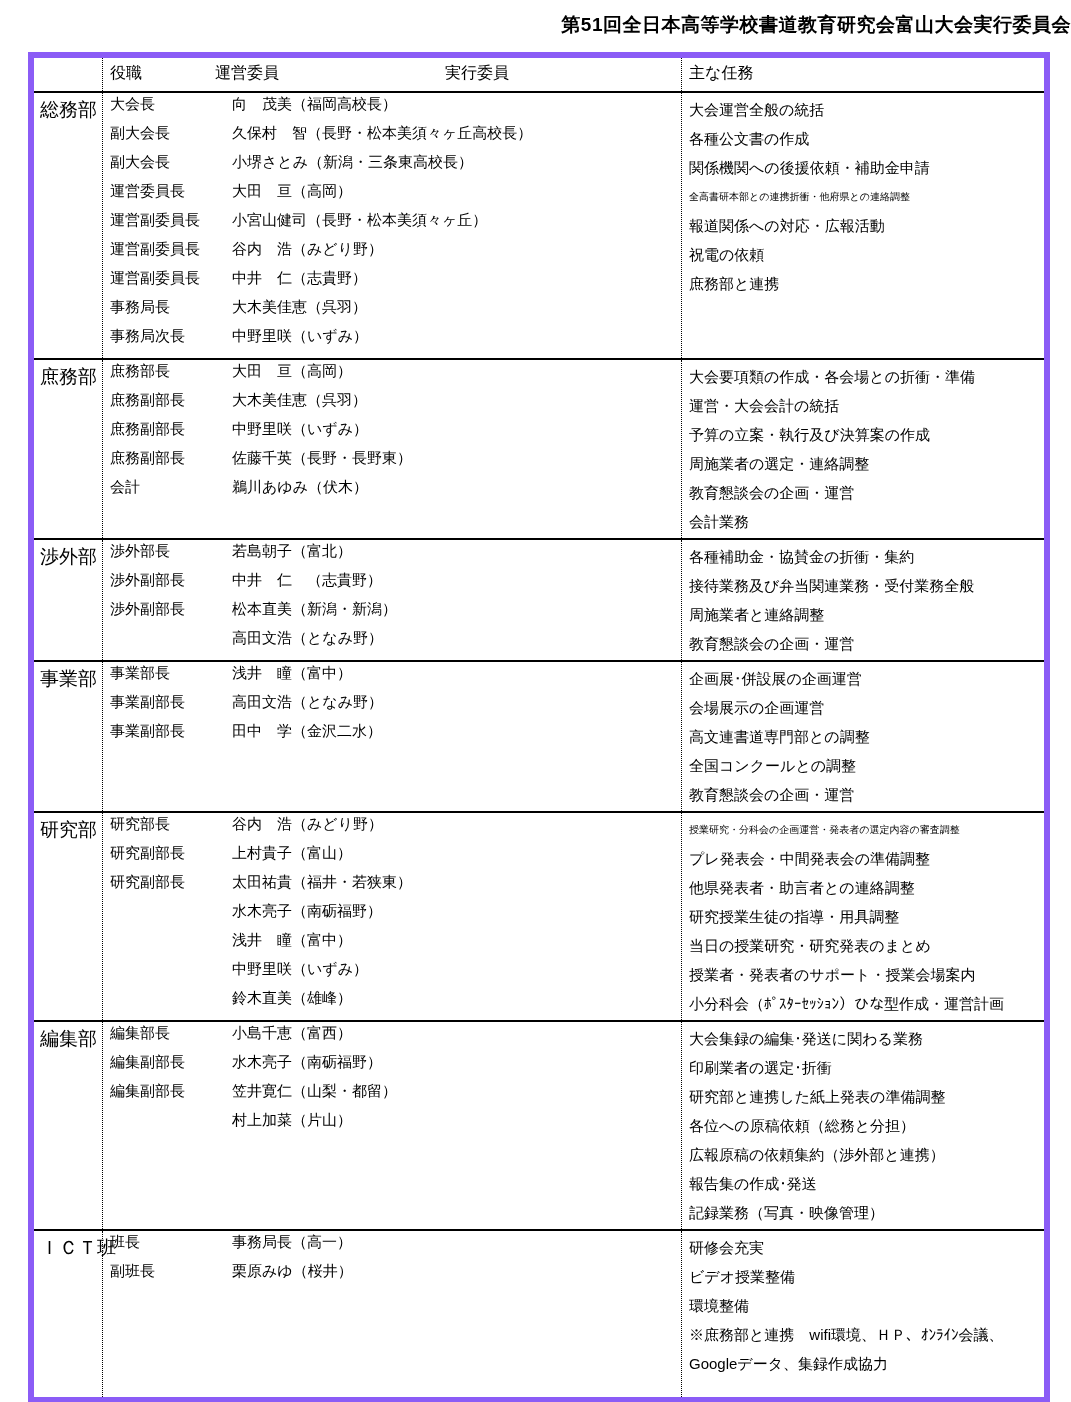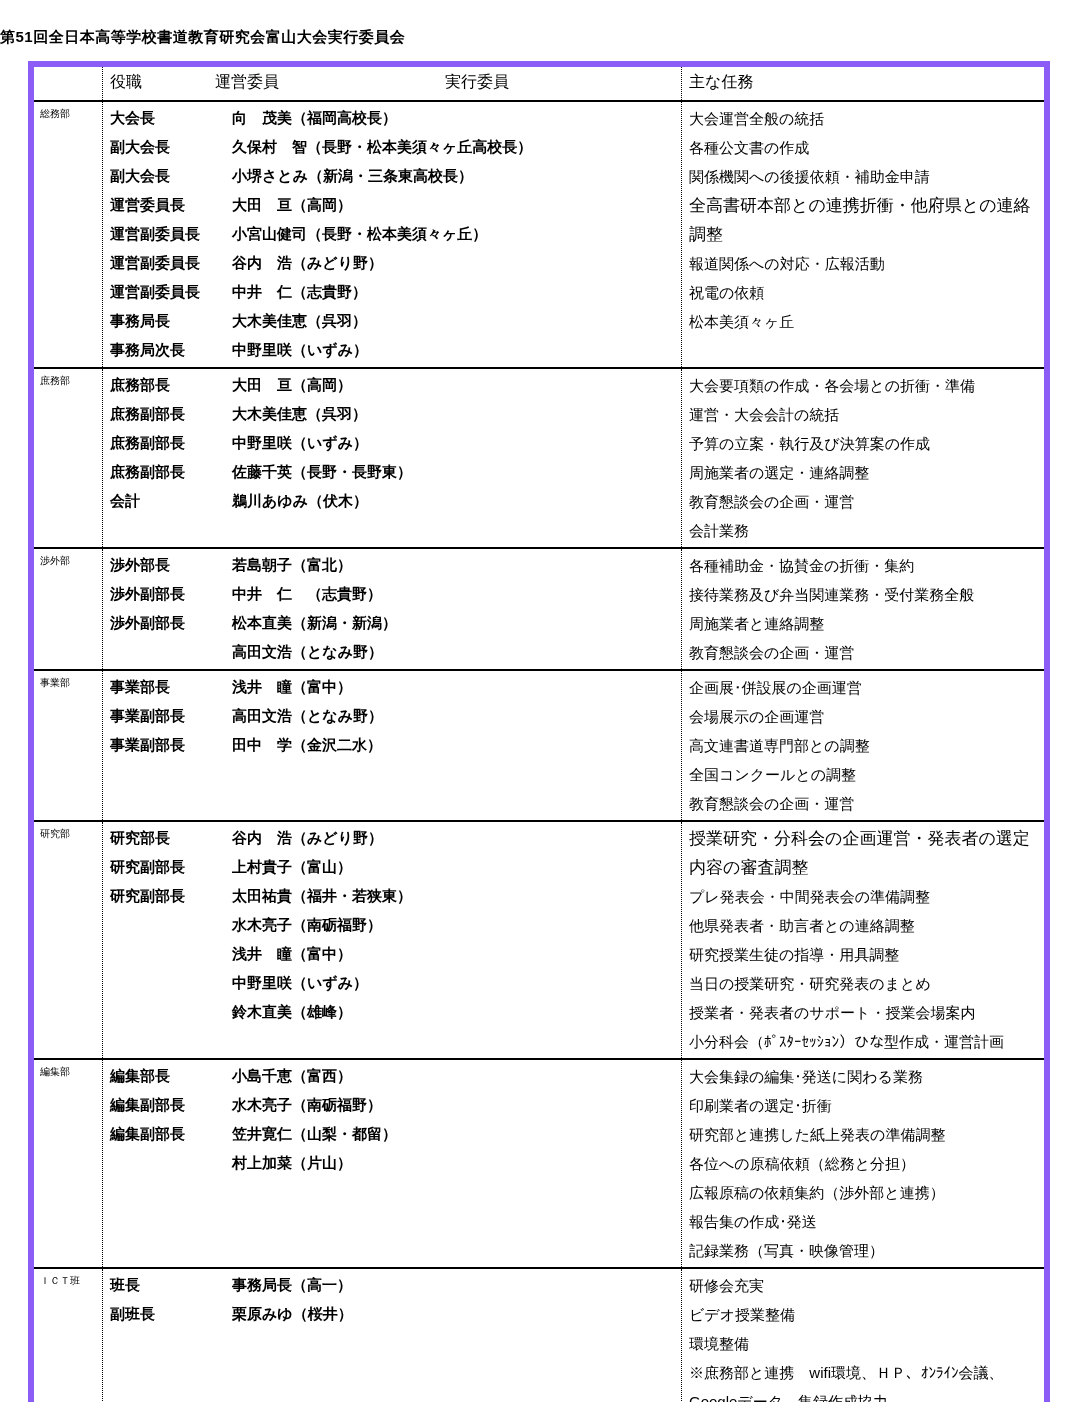--- a/index.html
+++ b/index.html
@@ -6,23 +6,23 @@
   body {
     width: 1071px;
     height: 1402px;
     background: #ffffff;
     color: #000000;
     font-family: "Liberation Sans", sans-serif;
     position: relative;
     overflow: hidden;
   }
   .title {
-    margin: 28px 0 0 0;
-    text-align: left;
-    font-size: 15px;
+    margin: 12px 0 0 0;
+    text-align: right;
+    font-size: 19px;
     font-weight: 600;
     letter-spacing: 0.5px;
   }
   .table {
     box-sizing: content-box;
     width: 1010px;
     margin: 14px 0 0 28px;
     border: 6px solid #8b5cf6;
   }
   .grid-row {
@@ -33,43 +33,41 @@
     height: 33px;
     border-bottom: 2px solid #000000;
   }
   .header-row .cell { display: flex; align-items: center; }
   .section { border-top: 2px solid #000000; position: relative; }
   .section:first-child { border-top: none; }
   .section:last-child .cell { min-height: 166px; }
   .cell { box-sizing: border-box; }
   .dept-cell {
     padding: 6px 2px 0 6px;
-    font-size: 10px;
+    font-size: 19px;
     line-height: 1.2;
     white-space: nowrap;
   }
   .mid-cell {
     border-left: 1px dotted #000000;
     padding: 2px 4px 2px 7px;
   }
   .duty-cell {
     border-left: 1px dotted #000000;
     padding: 2px 4px 2px 7px;
   }
   .line {
     min-height: 29px;
     display: flex;
-    align-items: center;
     font-size: 15px;
-    font-weight: bold;
   }
   .role-col { width: 105px; flex: 0 0 105px; }
   .steering-col { width: 230px; flex: 0 0 230px; }
   .duty-line { display: block; min-height: 29px; line-height: 29px; font-size: 15px; }
-  .duty-line.small { font-size: 17px; }
+  .duty-line.small { font-size: 10px; }
   .name-col { white-space: nowrap; margin-left: 17px; }
   .header-row .duty-cell { padding-top: 0; }
 </style>
 </head>
 <body>
 
 <div>
   <h1 class="title">第51回全日本高等学校書道教育研究会富山大会実行委員会</h1>
 
   <div class="table">
@@ -125,21 +123,21 @@
               <span class="name-col">中野里咲（いずみ）</span>
             </div>
           </div>
           <div class="cell duty-cell">
             <div class="duty-line">大会運営全般の統括</div>
             <div class="duty-line">各種公文書の作成</div>
             <div class="duty-line">関係機関への後援依頼・補助金申請</div>
             <div class="duty-line small">全高書研本部との連携折衝・他府県との連絡調整</div>
             <div class="duty-line">報道関係への対応・広報活動</div>
             <div class="duty-line">祝電の依頼</div>
-            <div class="duty-line">松本美須々ヶ丘</div>
+            <div class="duty-line">庶務部と連携</div>
           </div>
         </div>
         <div class="grid-row section">
           <div class="cell dept-cell">庶務部</div>
           <div class="cell mid-cell">
             <div class="line">
               <span class="role-col">庶務部長</span>
               <span class="name-col">大田　亘（高岡）</span>
             </div>
             <div class="line">

